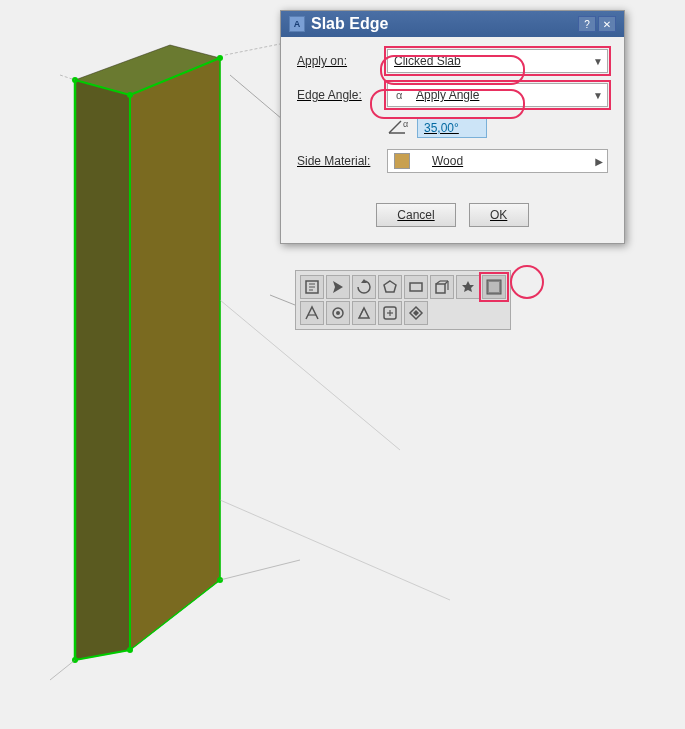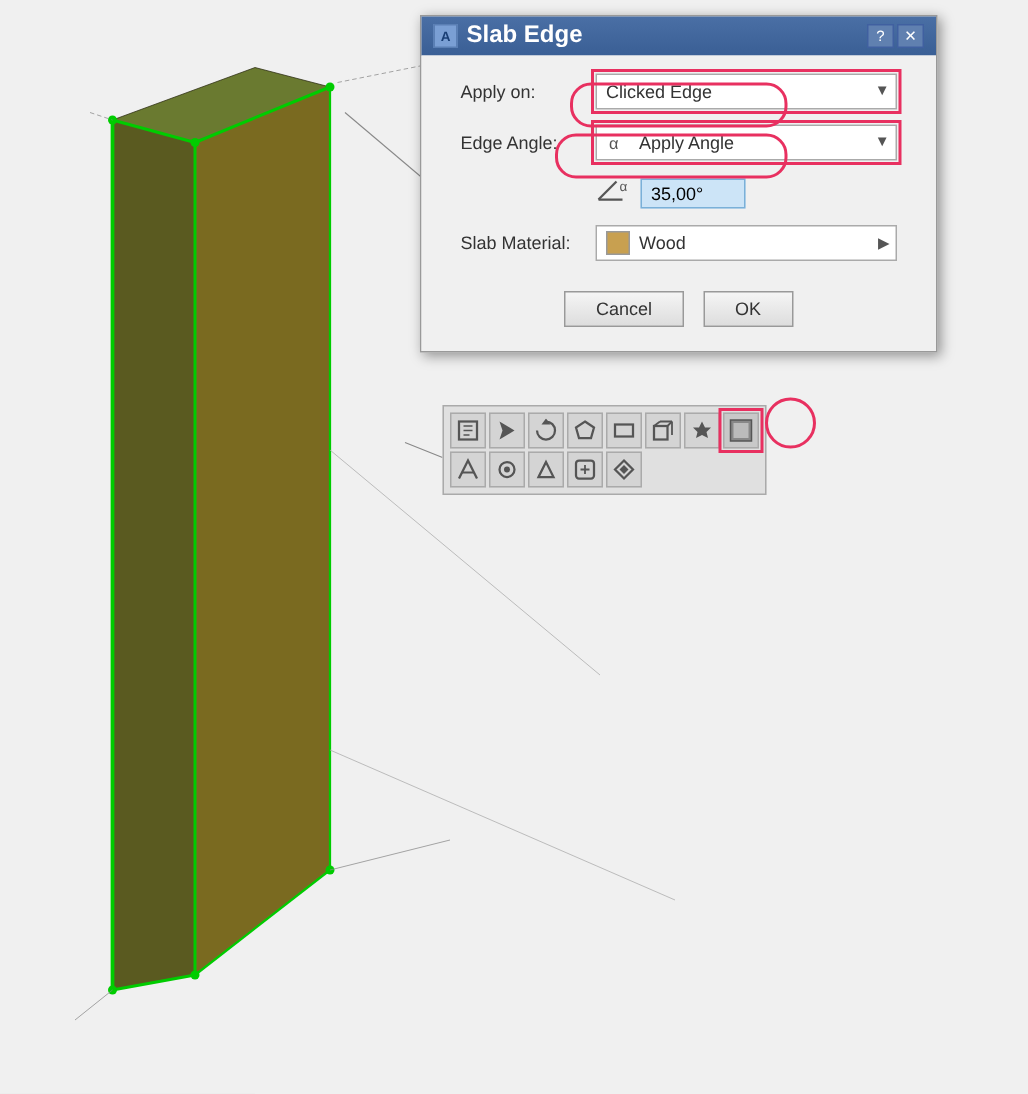--- a/index.html
+++ b/index.html
@@ -80,22 +80,23 @@
       border: 1px solid #4060a0;
       color: white;
       font-size: 10px;
       display: flex;
       align-items: center;
       justify-content: center;
       cursor: pointer;
     }
 
     .dialog-body {
-      padding: 12px 26px;
+      padding: 12px 16px;
       background: #f0f0f0;
+      text-decoration: underline;
     }
 
     .form-row {
       display: flex;
       align-items: center;
       margin-bottom: 10px;
     }
 
     .form-label {
       width: 90px;
@@ -163,35 +164,36 @@
       margin-right: 6px;
       font-size: 11px;
       color: #555;
     }
 
     .angle-input {
       background: #cce4f7;
       border: 1px solid #7ab0d8;
       padding: 2px 6px;
       font-size: 12px;
-      color: #000000;
+      color: #0369a1;
       width: 70px;
       text-align: left;
     }
 
     
     .material-box {
       display: flex;
       align-items: center;
       border: 1px solid #aaa;
       background: white;
       height: 24px;
       padding: 0 6px;
       position: relative;
       cursor: pointer;
+      gap: 16px;
     }
 
     .material-swatch {
       width: 16px;
       height: 16px;
       background: #c8a050;
       border: 1px solid #999;
       margin-right: 6px;
       flex-shrink: 0;
     }
@@ -203,21 +205,21 @@
       transform: translateY(-50%);
       font-size: 10px;
       color: #555;
     }
 
     
     .dialog-buttons {
       display: flex;
       justify-content: center;
       gap: 13px;
-      margin-top: 20px;
+      margin-top: 30px;
       padding-bottom: 4px;
     }
 
     .btn {
       padding: 4px 20px;
       border: 1px solid #999;
       background: linear-gradient(to bottom, #f5f5f5, #ddd);
       cursor: pointer;
       font-size: 12px;
       color: #333;
@@ -337,21 +339,21 @@
         <div class="title-btn">✕</div>
       </div>
     </div>
 
     <div class="dialog-body">
 
       <div class="form-row">
         <div class="form-label">Apply on:</div>
         <div class="form-control">
           <div class="dropdown-box highlighted">
-            <span class="dropdown-value">Clicked Edge</span>
+            <span class="dropdown-value">Clicked Slab</span>
             <span class="dropdown-arrow">▼</span>
           </div>
         </div>
       </div>
 
       <div class="form-row">
         <div class="form-label">Edge Angle:</div>
         <div class="form-control">
           <div class="dropdown-box highlighted">
             <span class="custom-angle-icon">
@@ -370,21 +372,21 @@
           <svg width="24" height="20" viewBox="0 0 24 20">
             <line x1="2" y1="16" x2="18" y2="16" stroke="#555" stroke-width="1.5"></line>
             <line x1="2" y1="16" x2="14" y2="4" stroke="#555" stroke-width="1.5"></line>
             <text x="16" y="10" font-size="9" fill="#555">α</text>
           </svg>
         </span>
         <input class="angle-input" type="text" value="35,00°" readonly="" style="">
       </div>
 
       <div class="form-row">
-        <div class="form-label">Slab Material:</div>
+        <div class="form-label">Side Material:</div>
         <div class="form-control">
           <div class="material-box">
             <div class="material-swatch"></div>
             <span class="dropdown-value">Wood</span>
             <span class="material-arrow">▶</span>
           </div>
         </div>
       </div>
 
       <div class="dialog-buttons">

